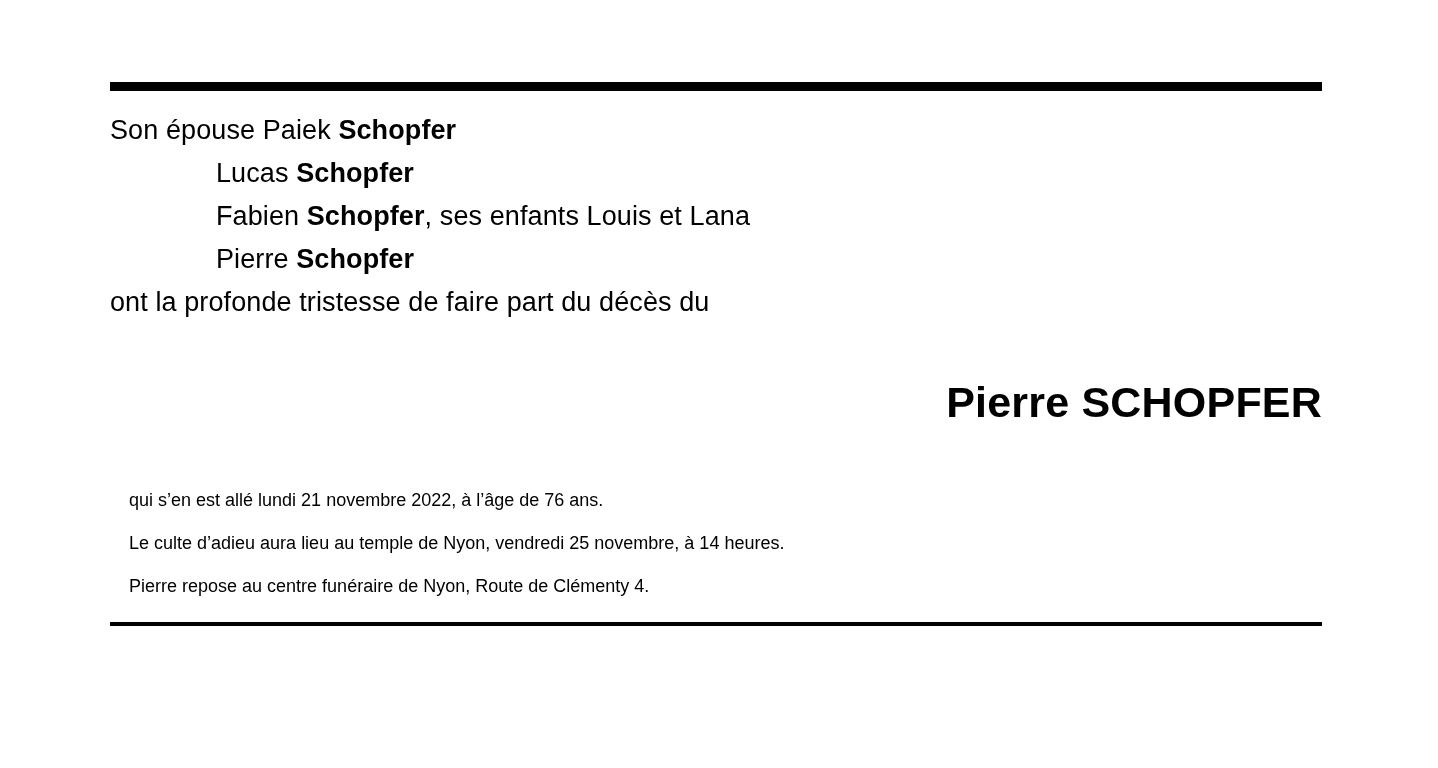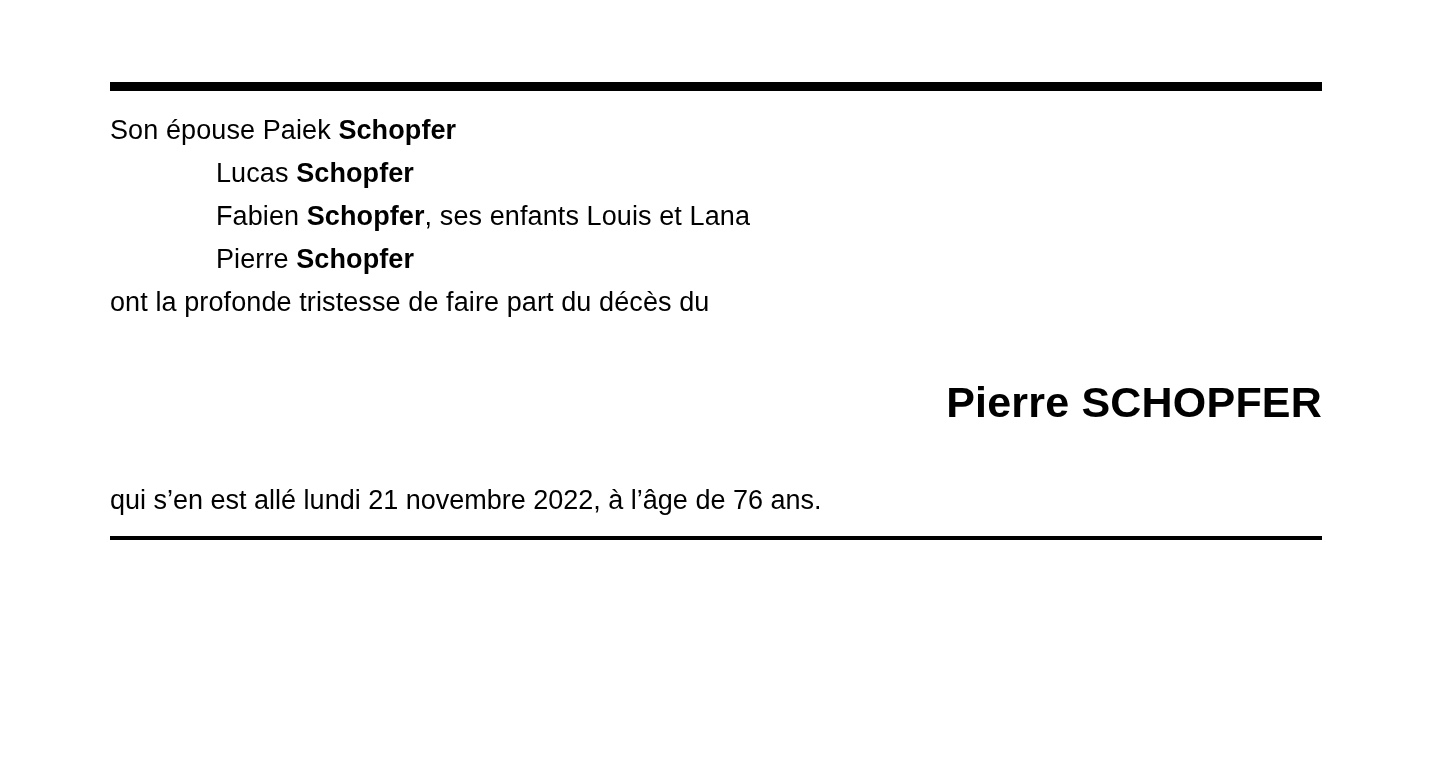--- a/index.html
+++ b/index.html
@@ -48,22 +48,23 @@
   }
   .deceased-name {
     text-align: right;
     font-size: 43px;
     font-weight: bold;
     margin-top: 54px;
     margin-bottom: 52px;
     letter-spacing: 0.2px;
   }
   .closing {
-    font-size: 27px;
+    font-size: 18px;
     line-height: 43px;
+    margin-left: 19px;
   }
   .closing .line {
     white-space: pre-wrap;
   }
 </style>
 </head>
 <body>
 
 <div class="notice">
 
@@ -74,17 +75,19 @@
     <div class="line indent"><span>Lucas </span><span class="bold">Schopfer</span><span></span></div>
     <div class="line indent"><span>Fabien </span><span class="bold">Schopfer</span><span>, ses enfants Louis et Lana</span></div>
     <div class="line indent"><span>Pierre </span><span class="bold">Schopfer</span><span></span></div>
     <div class="line"><span>ont la profonde tristesse de faire part du décès du</span><span class="bold"></span><span></span></div>
   </div>
 
   <div class="deceased-name">Pierre SCHOPFER</div>
 
   <div class="closing">
     <div class="line">qui s’en est allé lundi 21 novembre 2022, à l’âge de 76 ans.</div>
+    <div class="line">Le culte d’adieu aura lieu au temple de Nyon, vendredi 25 novembre, à 14 heures.</div>
+    <div class="line">Pierre repose au centre funéraire de Nyon, Route de Clémenty 4.</div>
   </div>
 
   <div class="rule-bottom"></div>
 
 </div>
 
 </body></html>

